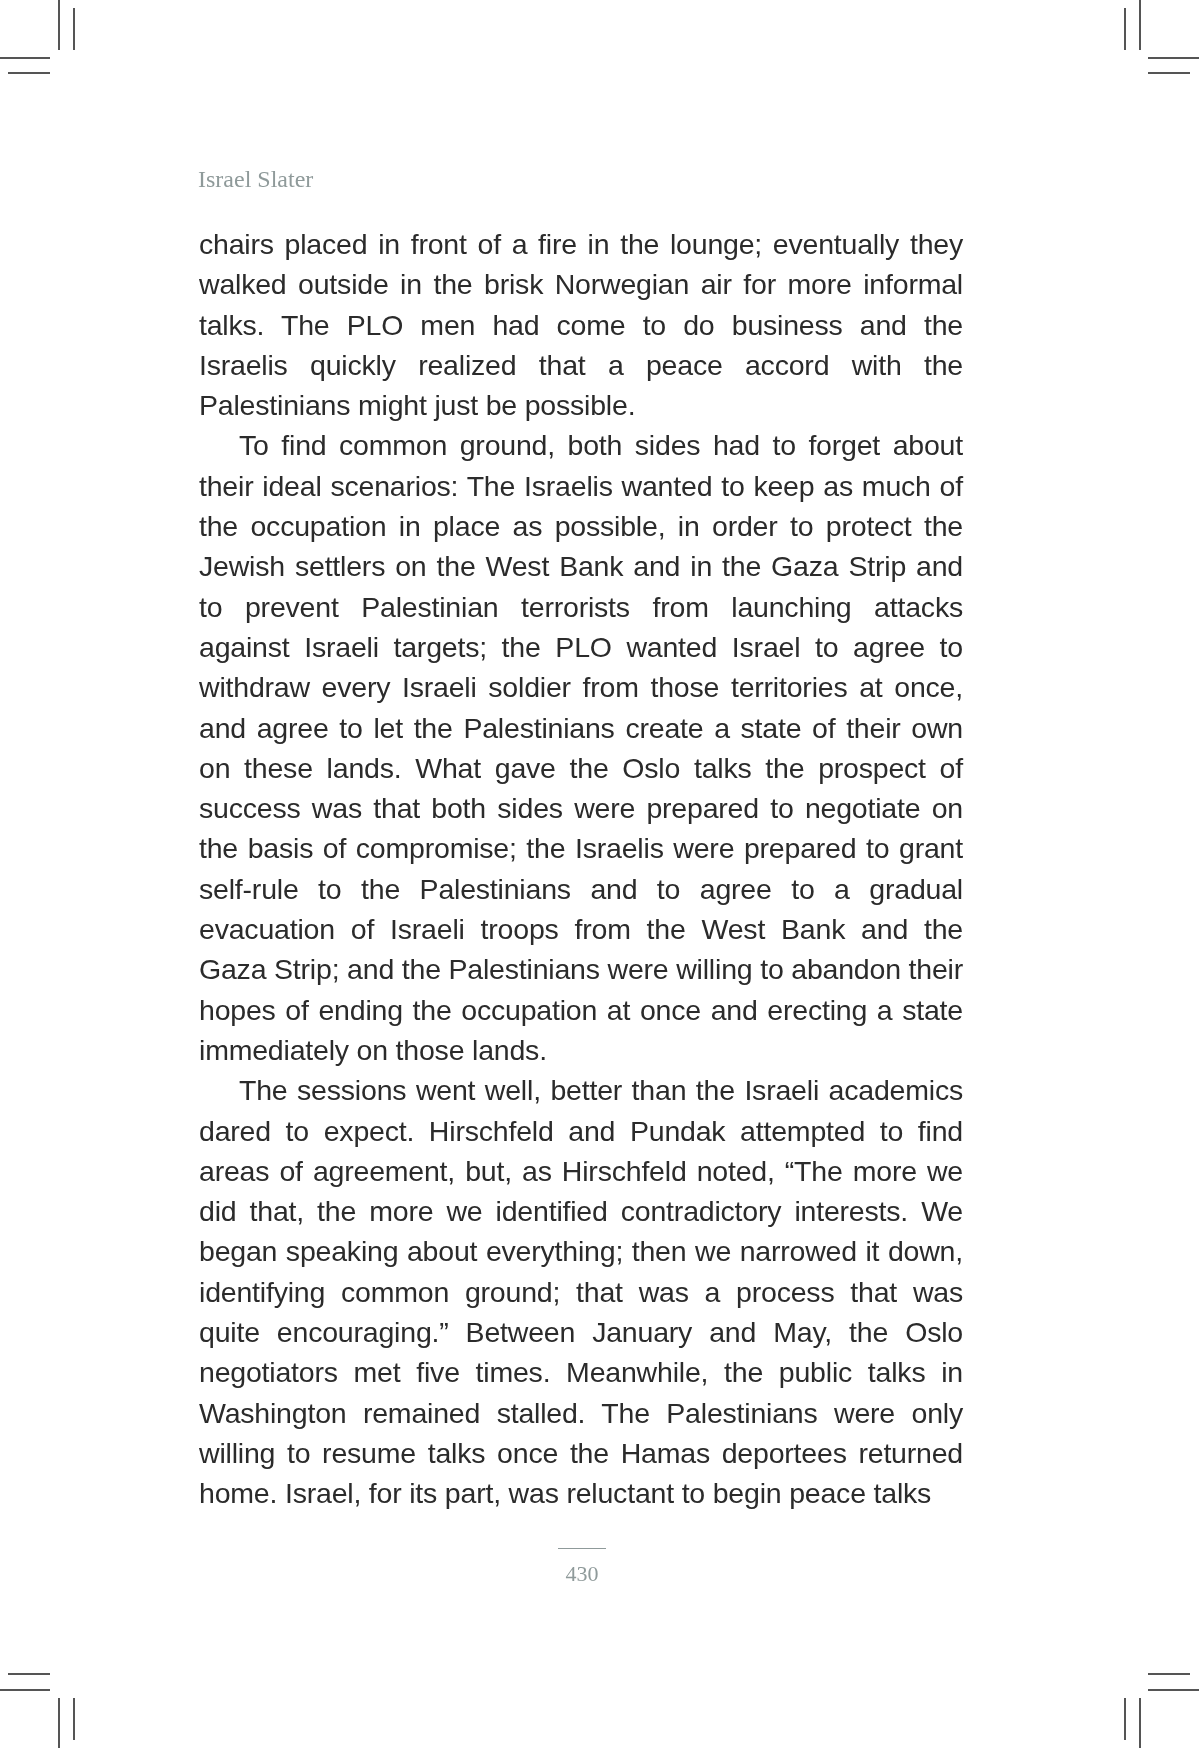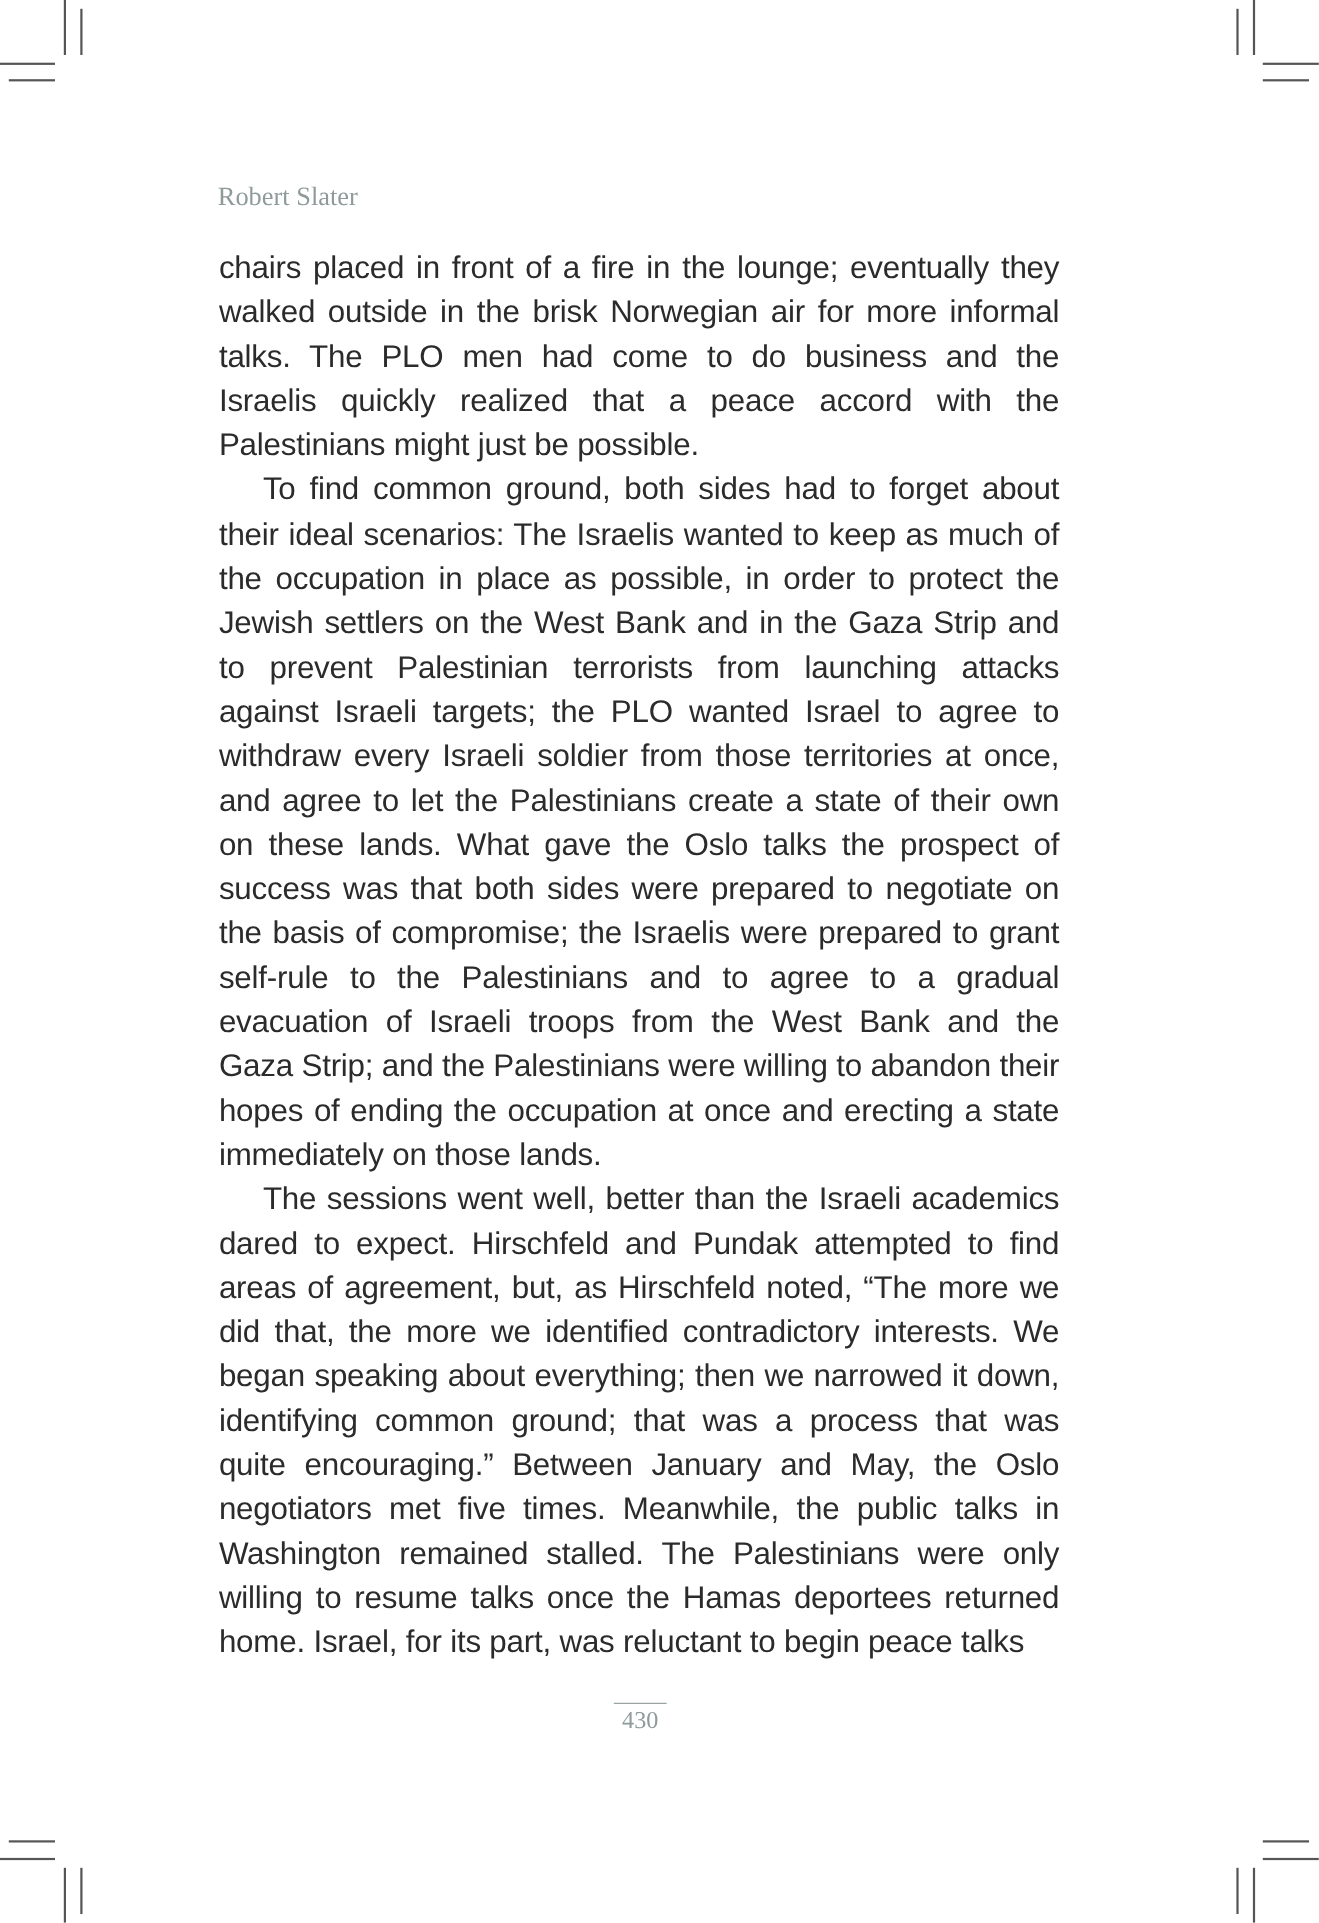--- a/index.html
+++ b/index.html
@@ -12,21 +12,21 @@
     .body-text {
       position: absolute; left: 199px; top: 224px; width: 764px;
       font-family: Liberation Sans, sans-serif; font-size: 28.5px; line-height: 40.3px;
       color: #2b2b2b; text-align: justify; letter-spacing: -0.2px;
     }
     .body-text p { margin: 0; }
     .body-text p.indent { text-indent: 40px; }
     .folio {
       position: absolute; left: 558px; top: 1548px; width: 48px; text-align: center;
       font-family: "Liberation Serif", serif; font-size: 22px; color: #8f9a9a;
-      border-top: 1px solid #8f9a9a; padding-top: 2px;
+      border-top: 1px solid #8f9a9a; padding-top: 12px;
     }
   </style>
 </head>
 <body>
 
 <div>
   <div class="mark" style="left:58px;top:0;width:2px;height:50px;"></div>
   <div class="mark" style="left:73px;top:8px;width:2px;height:42px;"></div>
   <div class="mark" style="left:0;top:57px;width:50px;height:2px;"></div>
   <div class="mark" style="left:8px;top:72px;width:42px;height:2px;"></div>
@@ -43,21 +43,21 @@
   <div class="mark" style="left:58px;top:1698px;width:2px;height:50px;"></div>
   <div class="mark" style="left:73px;top:1698px;width:2px;height:42px;"></div>
 </div>
 <div>
   <div class="mark" style="left:1148px;top:1673px;width:42px;height:2px;"></div>
   <div class="mark" style="left:1148px;top:1689px;width:51px;height:2px;"></div>
   <div class="mark" style="left:1124px;top:1698px;width:2px;height:42px;"></div>
   <div class="mark" style="left:1139px;top:1698px;width:2px;height:50px;"></div>
 </div>
 
-<div class="running-head">Robert Slater</div>
+<div class="running-head">Israel Slater</div>
 
 <div class="body-text">
   <p>chairs placed in front of a fire in the lounge; eventually they walked outside in the brisk Norwegian air for more informal talks. The PLO men had come to do business and the Israelis quickly realized that a peace accord with the Palestinians might just be possible.</p>
   <p class="indent">To find common ground, both sides had to forget about their ideal scenarios: The Israelis wanted to keep as much of the occupation in place as possible, in order to protect the Jewish settlers on the West Bank and in the Gaza Strip and to prevent Palestinian terrorists from launching attacks against Israeli targets; the PLO wanted Israel to agree to withdraw every Israeli soldier from those territories at once, and agree to let the Palestinians create a state of their own on these lands. What gave the Oslo talks the prospect of success was that both sides were prepared to negotiate on the basis of compromise; the Israelis were prepared to grant self-rule to the Palestinians and to agree to a gradual evacuation of Israeli troops from the West Bank and the Gaza Strip; and the Palestinians were willing to abandon their hopes of ending the occupation at once and erecting a state immediately on those lands.</p>
   <p class="indent">The sessions went well, better than the Israeli academics dared to expect. Hirschfeld and Pundak attempted to find areas of agreement, but, as Hirschfeld noted, “The more we did that, the more we identified contradictory interests. We began speaking about everything; then we narrowed it down, identifying common ground; that was a process that was quite encouraging.” Between January and May, the Oslo negotiators met five times. Meanwhile, the public talks in Washington remained stalled. The Palestinians were only willing to resume talks once the Hamas deportees returned home. Israel, for its part, was reluctant to begin peace talks</p>
 </div>
 
 <div class="folio">430</div>
 
 </body></html>

